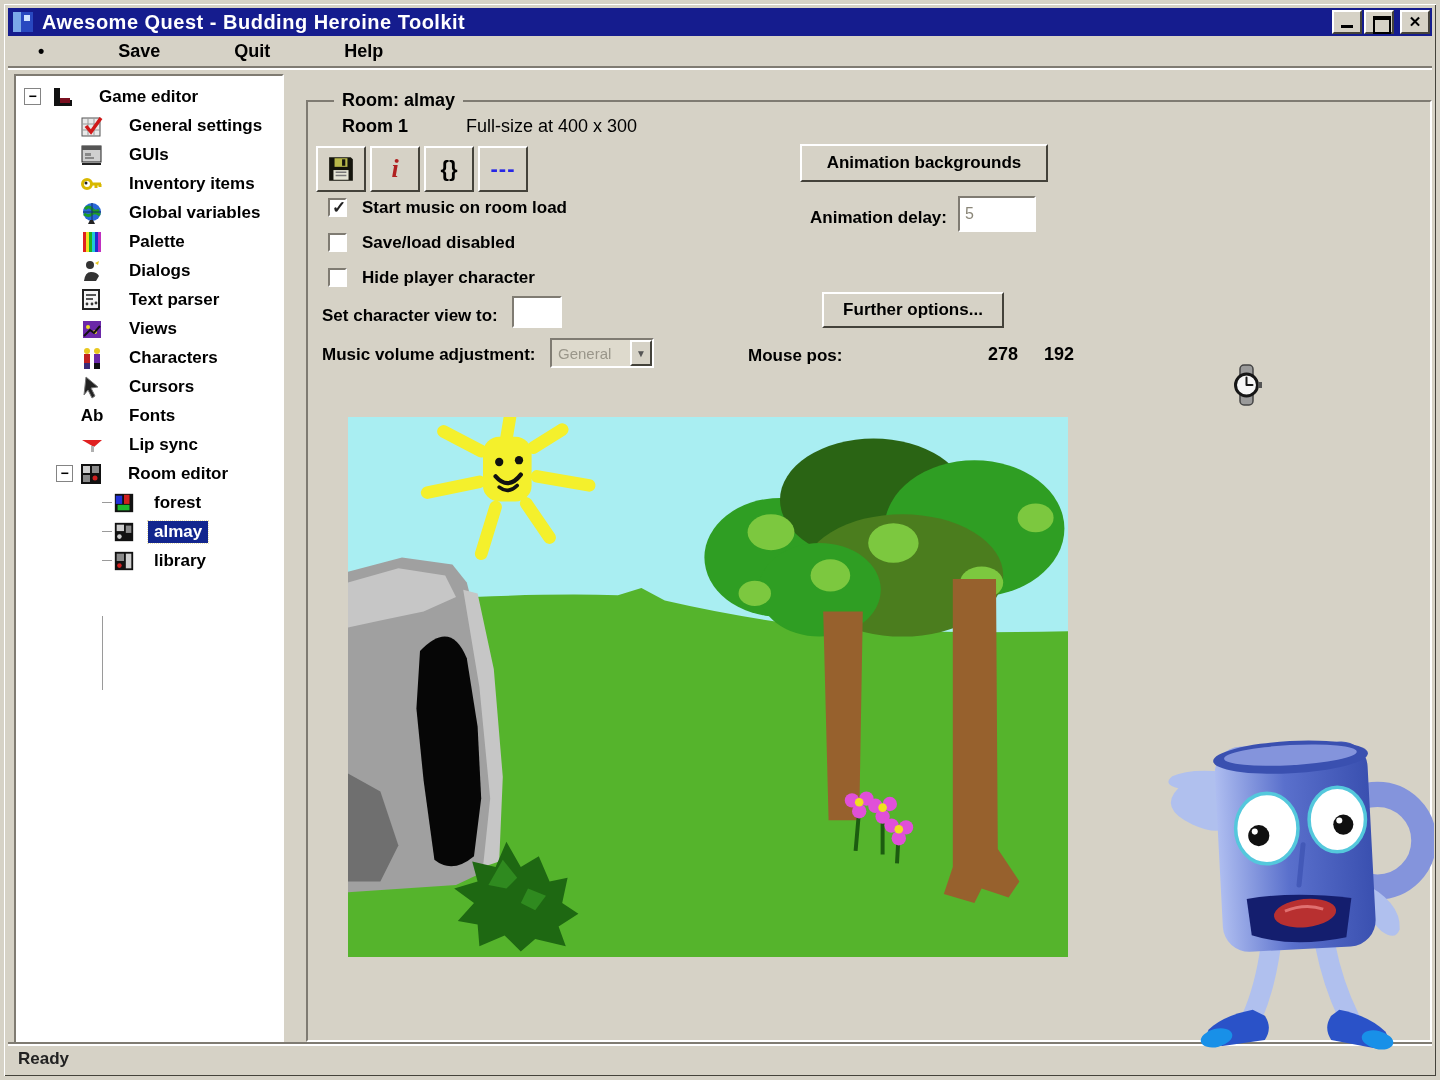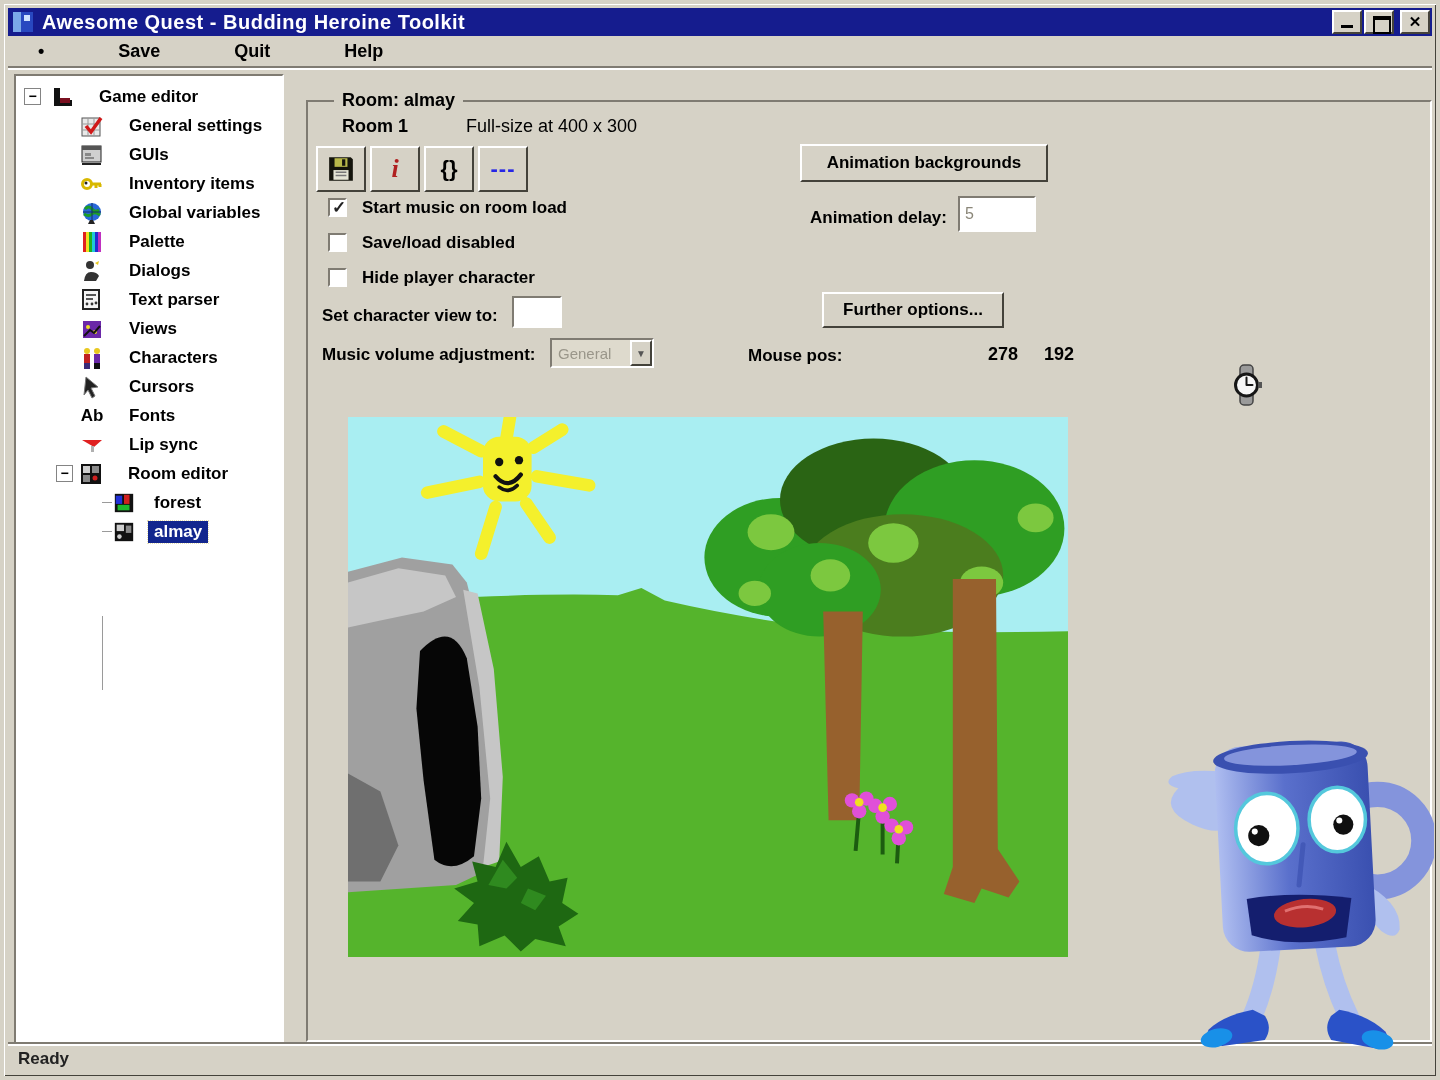--- a/index.html
+++ b/index.html
@@ -301,20 +301,31 @@
       <span class="ticon">
         <svg viewBox="0 0 24 24" width="22" height="22">
             <rect x="2" y="2" width="20" height="20" fill="#111"></rect>
             <rect x="4" y="4" width="8" height="7" fill="#cfcfcf"></rect>
             <rect x="14" y="5" width="6" height="8" fill="#8a8a8a"></rect>
             <circle cx="7" cy="17" r="2.5" fill="#cfcfcf"></circle>
           </svg>
       </span>
       <span class="lbl">almay</span>
     </div>
+    <div class="trow t-child">
+      <span class="ticon">
+        <svg viewBox="0 0 24 24" width="22" height="22">
+            <rect x="2" y="2" width="20" height="20" fill="#111"></rect>
+            <rect x="4" y="4" width="8" height="8" fill="#8a8a8a"></rect>
+            <rect x="14" y="4" width="6" height="16" fill="#cfcfcf"></rect>
+            <circle cx="7" cy="17" r="2.5" fill="#d02020"></circle>
+          </svg>
+      </span>
+      <span class="lbl">library</span>
+    </div>
   </div>
 
   <div class="groupbox">
     <span class="group-label">Room: almay</span>
     <span class="room-label">Room 1</span>
     <span class="size-label">Full-size at 400 x 300</span>
 
     <div class="toolbar">
       <div class="tool-btn">
         <svg viewBox="0 0 26 26" width="28" height="28">

